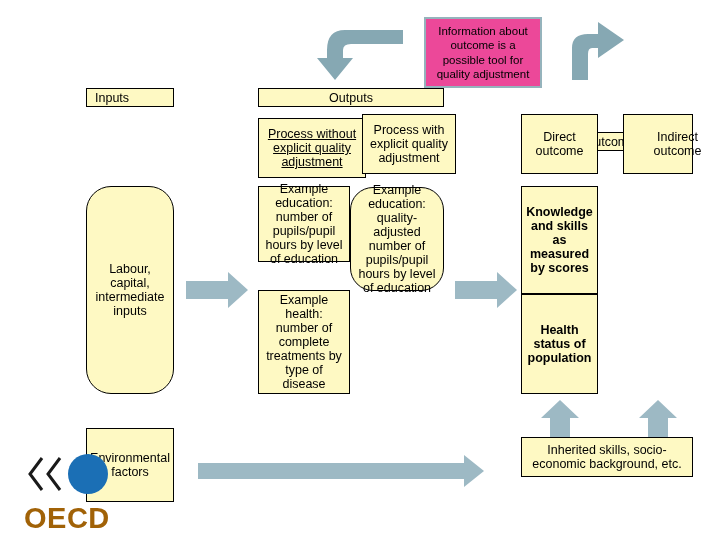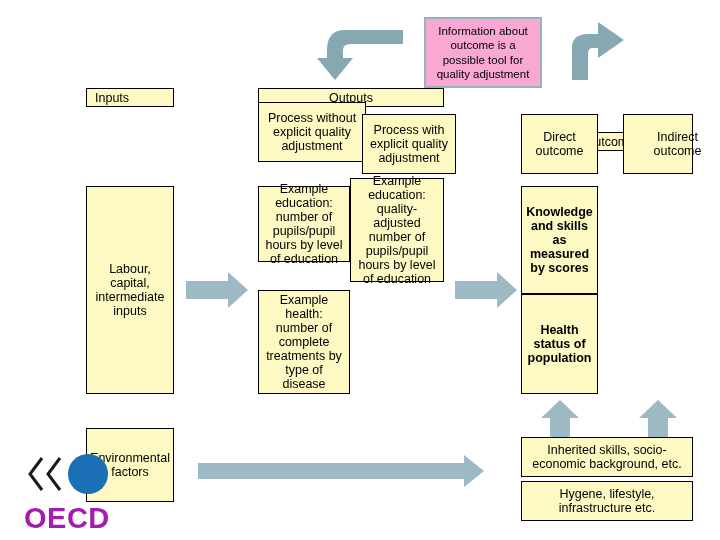--- a/index.html
+++ b/index.html
@@ -43,21 +43,21 @@
   .cell {
     font-size: 12.5px;
     padding: 3px 4px;
   }
   .cell-bold {
     font-weight: bold;
   }
   .callout {
     position: absolute;
     border: 2px solid #95b3bc;
-    background: #f9a8d4;
+    background: #ec4899;
     box-sizing: border-box;
     display: flex;
     align-items: center;
     justify-content: flex-start;
     text-align: center;
     font-size: 11.5px;
     line-height: 1.25;
     padding: 2px 4px;
     z-index: 5;
   }
@@ -71,21 +71,21 @@
     width: 120px;
     height: 80px;
   }
   .logo-text {
     position: absolute;
     left: 0;
     top: 50px;
     font-size: 29px;
     font-weight: bold;
     letter-spacing: 0.5px;
-    color: #a21caf;
+    color: #a16207;
     font-family: "Liberation Sans", sans-serif;
   }
   .logo-dot {
     position: absolute;
     left: 44px;
     top: 2px;
     width: 40px;
     height: 40px;
     border-radius: 50%;
     background: #1b6fb5;
@@ -123,51 +123,51 @@
   </div>
 
   <div class="box hdr" style="left:258px; top:88px; width:186px; height:19px;">
     <span>Outputs</span>
   </div>
 
   <div class="box hdr" style="left:541px; top:88px; width:144px; height:19px;margin-top:44px;">
     <span>Outcomes</span>
   </div>
 
-  <div class="box cell" style="left:258px; top:102px; width:108px; height:60px;">
+  <div class="box cell" style="left:258px; top:118px; width:108px; height:60px;text-decoration:underline;">
     <span>Process without explicit quality adjustment</span>
   </div>
 
   <div class="box cell" style="left:350px; top:114px; width:94px; height:60px;margin-left:12px;">
     <span>Process with explicit quality adjustment</span>
   </div>
 
   <div class="box cell" style="left:521px; top:114px; width:77px; height:60px;">
     <span>Direct outcome</span>
   </div>
 
   <div class="box cell" style="left:623px; top:114px; width:70px; height:60px;padding-left:43px;">
     <span>Indirect outcome</span>
   </div>
 
-  <div class="box cell" style="left:86px; top:186px; width:88px; height:208px;">
+  <div class="box cell" style="left:86px; top:186px; width:88px; height:208px;border-radius:25px;">
     <span>Labour, capital, intermediate inputs</span>
   </div>
 
   <div class="arrow" style="position:absolute; left:186px; top:272px; width:62px; height:36px;">
     <svg width="62" height="36" viewBox="0 0 62 36">
       <path d="M0,9 L42,9 L42,0 L62,18 L42,36 L42,27 L0,27 Z" fill="#9db9c4"></path>
     </svg>
   </div>
 
   <div class="box cell" style="left:258px; top:186px; width:92px; height:76px;">
     <span>Example education: number of pupils/pupil hours by level of education</span>
   </div>
 
-  <div class="box cell" style="left:350px; top:178px; width:94px; height:104px;">
+  <div class="box cell" style="left:350px; top:187px; width:94px; height:104px;border-radius:23px;">
     <span>Example education: quality-adjusted number of pupils/pupil hours by level of education</span>
   </div>
 
   <div class="box cell" style="left:258px; top:290px; width:92px; height:104px;">
     <span>Example health: number of complete treatments by type of disease</span>
   </div>
 
 
   <div class="arrow" style="position:absolute; left:455px; top:272px; width:62px; height:36px;">
     <svg width="62" height="36" viewBox="0 0 62 36">
@@ -203,23 +203,20 @@
   <div class="arrow" style="position:absolute; left:198px; top:455px; width:286px; height:32px;">
     <svg width="286" height="32" viewBox="0 0 286 32">
       <path d="M0,8 L266,8 L266,0 L286,16 L266,32 L266,24 L0,24 Z" fill="#9db9c4"></path>
     </svg>
   </div>
 
   <div class="box cell" style="left:521px; top:437px; width:172px; height:40px;">
     <span>Inherited skills, socio-economic background, etc.</span>
   </div>
 
-  <div class="box cell" style="left:521px; top:481px; width:172px; height:40px;">
-    <span>Hygene, lifestyle, infrastructure etc.</span>
-  </div>
 
   <div class="logo">
     <div class="logo-chev" style="left:0px;">
       <svg width="22" height="36" viewBox="0 0 22 36">
         <path d="M18,2 L6,18 L18,34" fill="none" stroke="#1a1a1a" stroke-width="3"></path>
       </svg>
     </div>
     <div class="logo-chev" style="left:18px;">
       <svg width="22" height="36" viewBox="0 0 22 36">
         <path d="M18,2 L6,18 L18,34" fill="none" stroke="#1a1a1a" stroke-width="3"></path>

